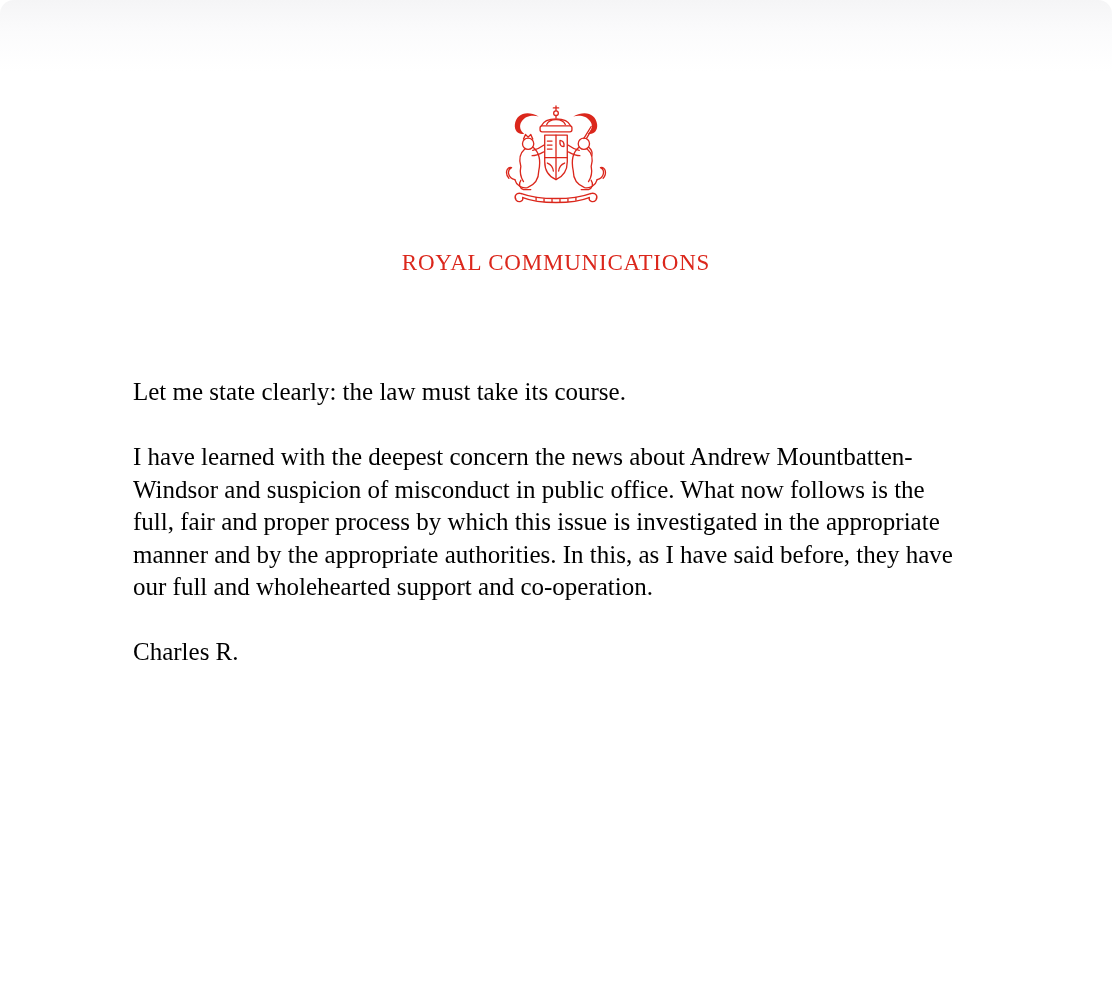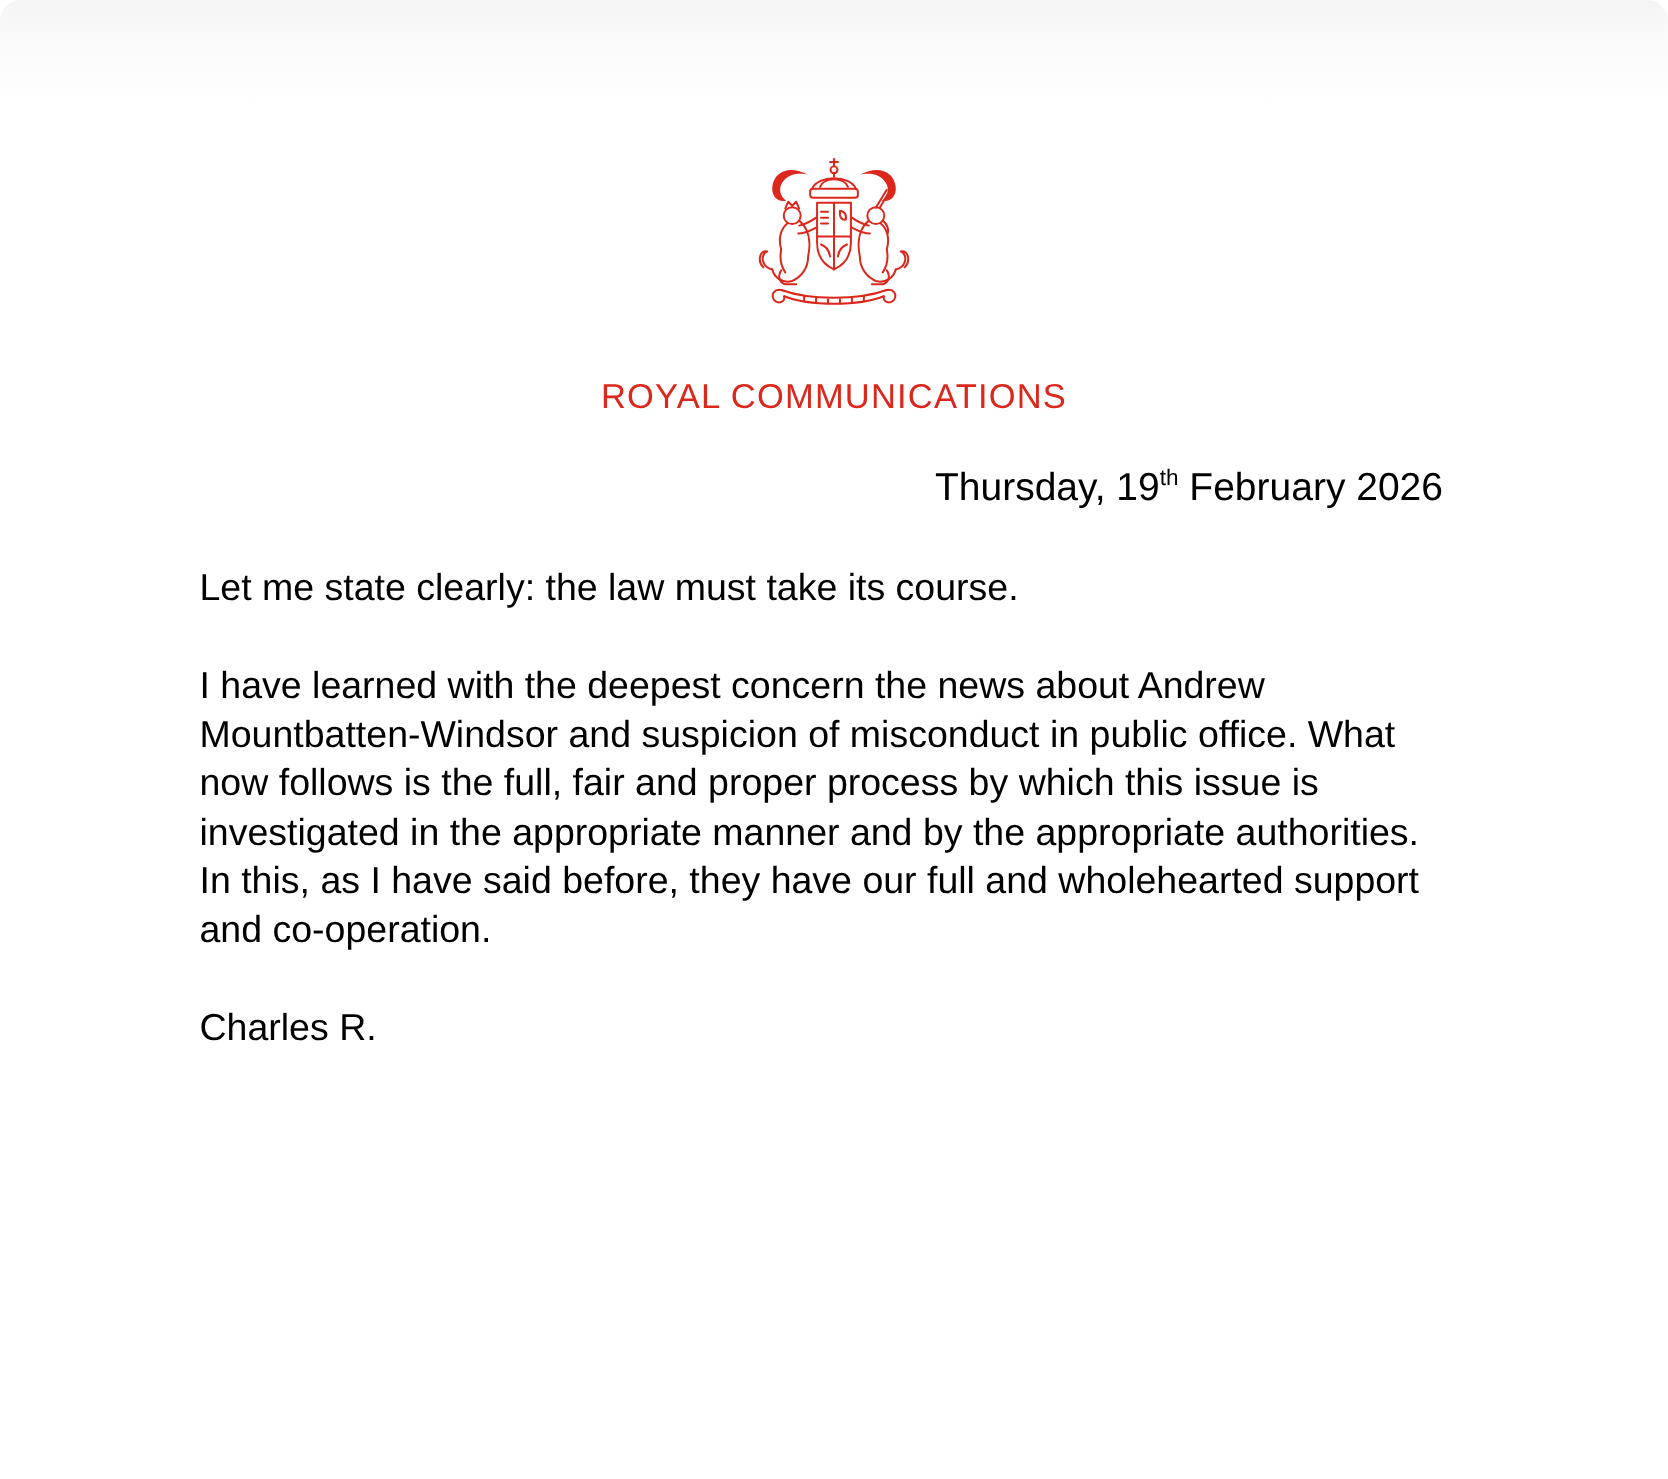--- a/index.html
+++ b/index.html
@@ -3,21 +3,21 @@
 <meta charset="utf-8">
 <style>
   :root { --accent: #db271c; }
   * { margin: 0; padding: 0; box-sizing: border-box; }
   html, body { background: #ffffff; }
   .page {
     position: relative;
     width: 1112px;
     height: 806px;
     background: #ffffff;
-    font-family: Liberation Sans, sans-serif;
+    font-family: Liberation Serif, serif;
     color: #000000;
     overflow: hidden;
     border-radius: 14px;
   }
   .top-fade {
     position: absolute;
     top: 0; left: 0;
     width: 100%; height: 72px;
     background: linear-gradient(#f5f5f6 0%, #fbfbfc 45%, #ffffff 100%);
     pointer-events: none;
@@ -122,21 +122,20 @@
           <path d="M60,144 C85,154 135,154 160,144"></path>
           <path d="M58,138 C50,136 46,142 50,148 C54,152 61,150 60,144"></path>
           <path d="M162,138 C170,136 174,142 170,148 C166,152 159,150 160,144"></path>
           <path d="M80,144 v4 M92,146 v4 M104,147 v4 M116,147 v4 M128,146 v4 M140,144 v4"></path>
         </g>
       </svg>
     </span>
     <div class="org-title">ROYAL COMMUNICATIONS</div>
   </header>
 
-  <div class="dateline"><span>Thursday, 19</span><sup class="ord">th</sup><span> February 2026</span></div>
 
   <main class="content">
     <p class="para">Let me state clearly: the law must take its course.</p>
     <p class="para">I have learned with the deepest concern the news about Andrew Mountbatten-Windsor and suspicion of misconduct in public office. What now follows is the full, fair and proper process by which this issue is investigated in the appropriate manner and by the appropriate authorities. In this, as I have said before, they have our full and wholehearted support and co-operation.</p>
     <p class="signature">Charles R.</p>
   </main>
 
 </div>
 
 </body></html>

